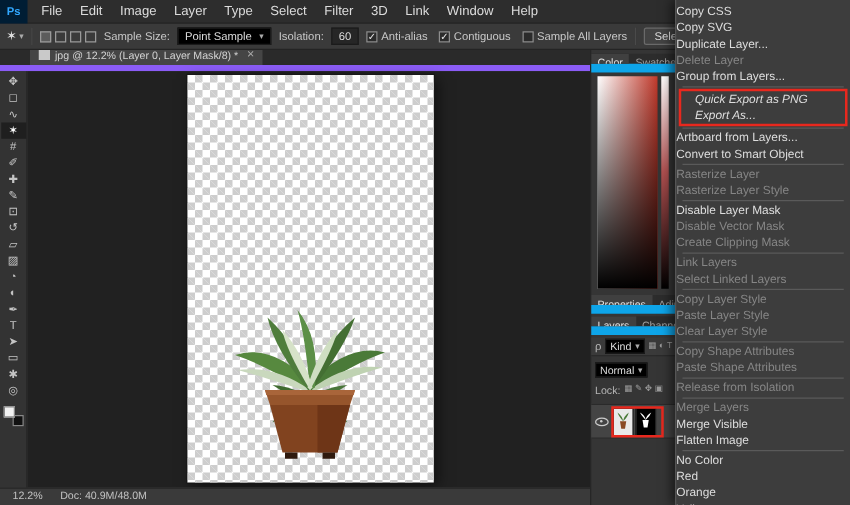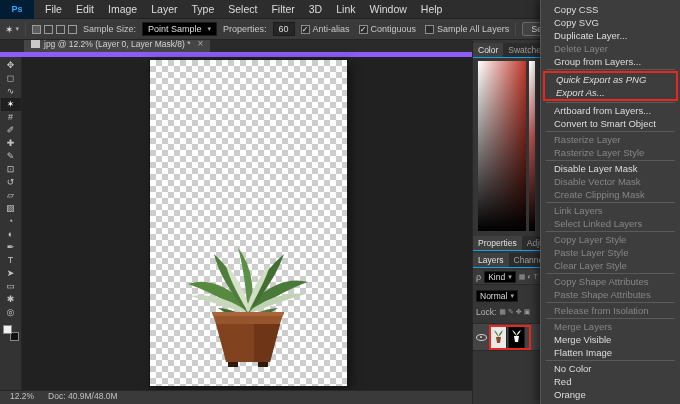--- a/index.html
+++ b/index.html
@@ -1,21 +1,21 @@
 <!DOCTYPE html>
 <html style="--hl: #e8281e;"><head>
 <meta charset="utf-8">
 <style>
   * { box-sizing: border-box; margin: 0; padding: 0; }
   body { background:#1e1e1e; font-family:"Liberation Sans", sans-serif; }
   .app { position:relative; width:680px; height:404px; background:#282828; overflow:hidden; color:#d6d6d6; }
 
   
   .menubar { position:absolute; top:0; left:0; right:0; height:19px; background:#2d2d2d; border-bottom:1px solid #222; display:flex; align-items:center; z-index:2; }
-  .ps-logo { width:34px; height:19px; background:#001d34; color:#31a8ff; font-size:9px; font-weight:bold; display:flex; align-items:center; justify-content:center; margin-right:4px; }
+  .ps-logo { width:22px; height:19px; background:#001d34; color:#31a8ff; font-size:9px; font-weight:bold; display:flex; align-items:center; justify-content:center; margin-right:4px; }
   .menu-items { display:flex; height:100%; align-items:center; }
   .menu-item { padding:0 7px; font-size:10.5px; color:#dcdcdc; white-space:nowrap; }
 
   
   .optionsbar { position:absolute; top:19px; left:0; right:0; height:21px; background:#3a3a3a; border-bottom:1px solid #242424; display:flex; align-items:center; font-size:9px; color:#c8c8c8; padding-left:5px; gap:6px; z-index:2; }
   .tool-preview { display:flex; align-items:center; gap:2px; font-size:10px; color:#e0e0e0; }
   .caret { font-size:7px; color:#aaa; }
   .vsep { width:1px; height:14px; background:#2a2a2a; border-right:1px solid #4a4a4a; }
   .mode-icons { display:flex; align-items:center; gap:3px; }
   .mode-icon { width:9px; height:9px; border:1px solid #9a9a9a; }
@@ -52,21 +52,21 @@
       linear-gradient(45deg,#cdcdcd 25%,transparent 25%,transparent 75%,#cdcdcd 75%);
     background-size:12px 12px; background-position:0 0,6px 6px;
     box-shadow:0 0 0 1px #171717, 3px 3px 10px rgba(0,0,0,.55); }
   .plant { position:absolute; left:16px; top:158px; }
 
   
   .statusbar { position:absolute; left:0; right:208px; bottom:0; height:14px; background:#3a3a3a; border-top:1px solid #262626; display:flex; align-items:flex-start; gap:14px; padding-left:10px; font-size:8.5px; color:#c2c2c2; }
 
   
   .panels { position:absolute; left:472px; top:40px; right:0; bottom:0; background:#353535; border-left:1px solid #262626; }
-  .ptab-row { position:absolute; left:0; width:67px; height:15px; background:#2c2c2c; display:flex; overflow:hidden; border-bottom:1px solid #0ea5e9; }
+  .ptab-row { position:absolute; left:0; width:67px; height:15px; background:#2c2c2c; display:flex; overflow:hidden; border-bottom:7px solid #0ea5e9; }
   .ptab { padding:2px 5px; font-size:8.5px; color:#9e9e9e; white-space:nowrap; }
   .ptab.active { background:#404040; color:#e0e0e0; }
   .row-color { top:3px; }
   .row-mid { top:196px; }
   .row-layers { top:213px; }
   .color-field { position:absolute; left:5px; top:21px; width:48px; height:170px;
     background:
       linear-gradient(to bottom, rgba(0,0,0,0) 0%, #000 100%),
       linear-gradient(to right, #ffffff, #c0392b); }
   .hue-strip { position:absolute; left:56px; top:21px; width:6px; height:170px;
@@ -82,21 +82,21 @@
   .search-glyph { color:#b5b5b5; font-size:9px; }
   .layer-row { position:absolute; top:283px; left:0; width:68px; height:28px; background:#444444; display:flex; align-items:center; border-top:1px solid #2a2a2a; border-bottom:1px solid #2a2a2a; }
   .eye { position:relative; width:13px; height:12px; margin-left:2px; }
   .eye::before { content:''; position:absolute; left:1px; top:3px; width:9px; height:5px; border:1px solid #cccccc; border-radius:50%; }
   .eye::after { content:''; position:absolute; left:5px; top:5px; width:2px; height:2px; background:#ccc; border-radius:50%; }
   .thumb { width:15px; height:21px; margin-left:3px; display:inline-block; box-shadow:0 0 0 1px #222; }
   .red-box { position:absolute; left:16px; top:1px; width:42px; height:25px; border:2px solid var(--hl,#e33); pointer-events:none; }
 
   
   .context-menu { position:absolute; left:540px; top:0; width:140px; height:404px; background:#3d3d3d; border-left:1px solid #555; box-shadow:-3px 0 8px rgba(0,0,0,.5); z-index:10; padding-top:3px; overflow:hidden; }
-  .cm-item { height:13px; line-height:13px; padding-left:13px; font-size:9.5px; color:#dedede; white-space:nowrap; }
+  .cm-item { height:13px; line-height:13px; padding-left:0; font-size:9.5px; color:#dedede; white-space:nowrap; }
   .cm-item.disabled { color:#868686; }
   .cm-sep { height:1px; background:#5a5a5a; margin:1px 5px; }
   .hl-group { border:2px solid var(--hl,#e33); margin:0 2px; }
   .hl-group .cm-item { padding-left:11px;font-style:italic; }
 </style>
 </head>
 <body>
 
 <div class="app">
 
@@ -129,21 +129,21 @@
         <div class="mode-icon"></div>
         <div class="mode-icon"></div>
         <div class="mode-icon"></div>
         <div class="mode-icon"></div>
       </span>
     <span class="opt-label">Sample Size:</span>
     <span class="dd">
       <span>Point Sample</span>
       <span class="caret">▾</span>
     </span>
-    <span class="opt-label">Properties:</span>
+    <span class="opt-label">Isolation:</span>
     <span class="field">60</span>
     <span class="checks">
         <div class="opt-check">
           <div class="cb on">✓</div>
           <div class="cb-label">Anti-alias</div>
         </div>
         <div class="opt-check">
           <div class="cb on">✓</div>
           <div class="cb-label">Contiguous</div>
         </div>

